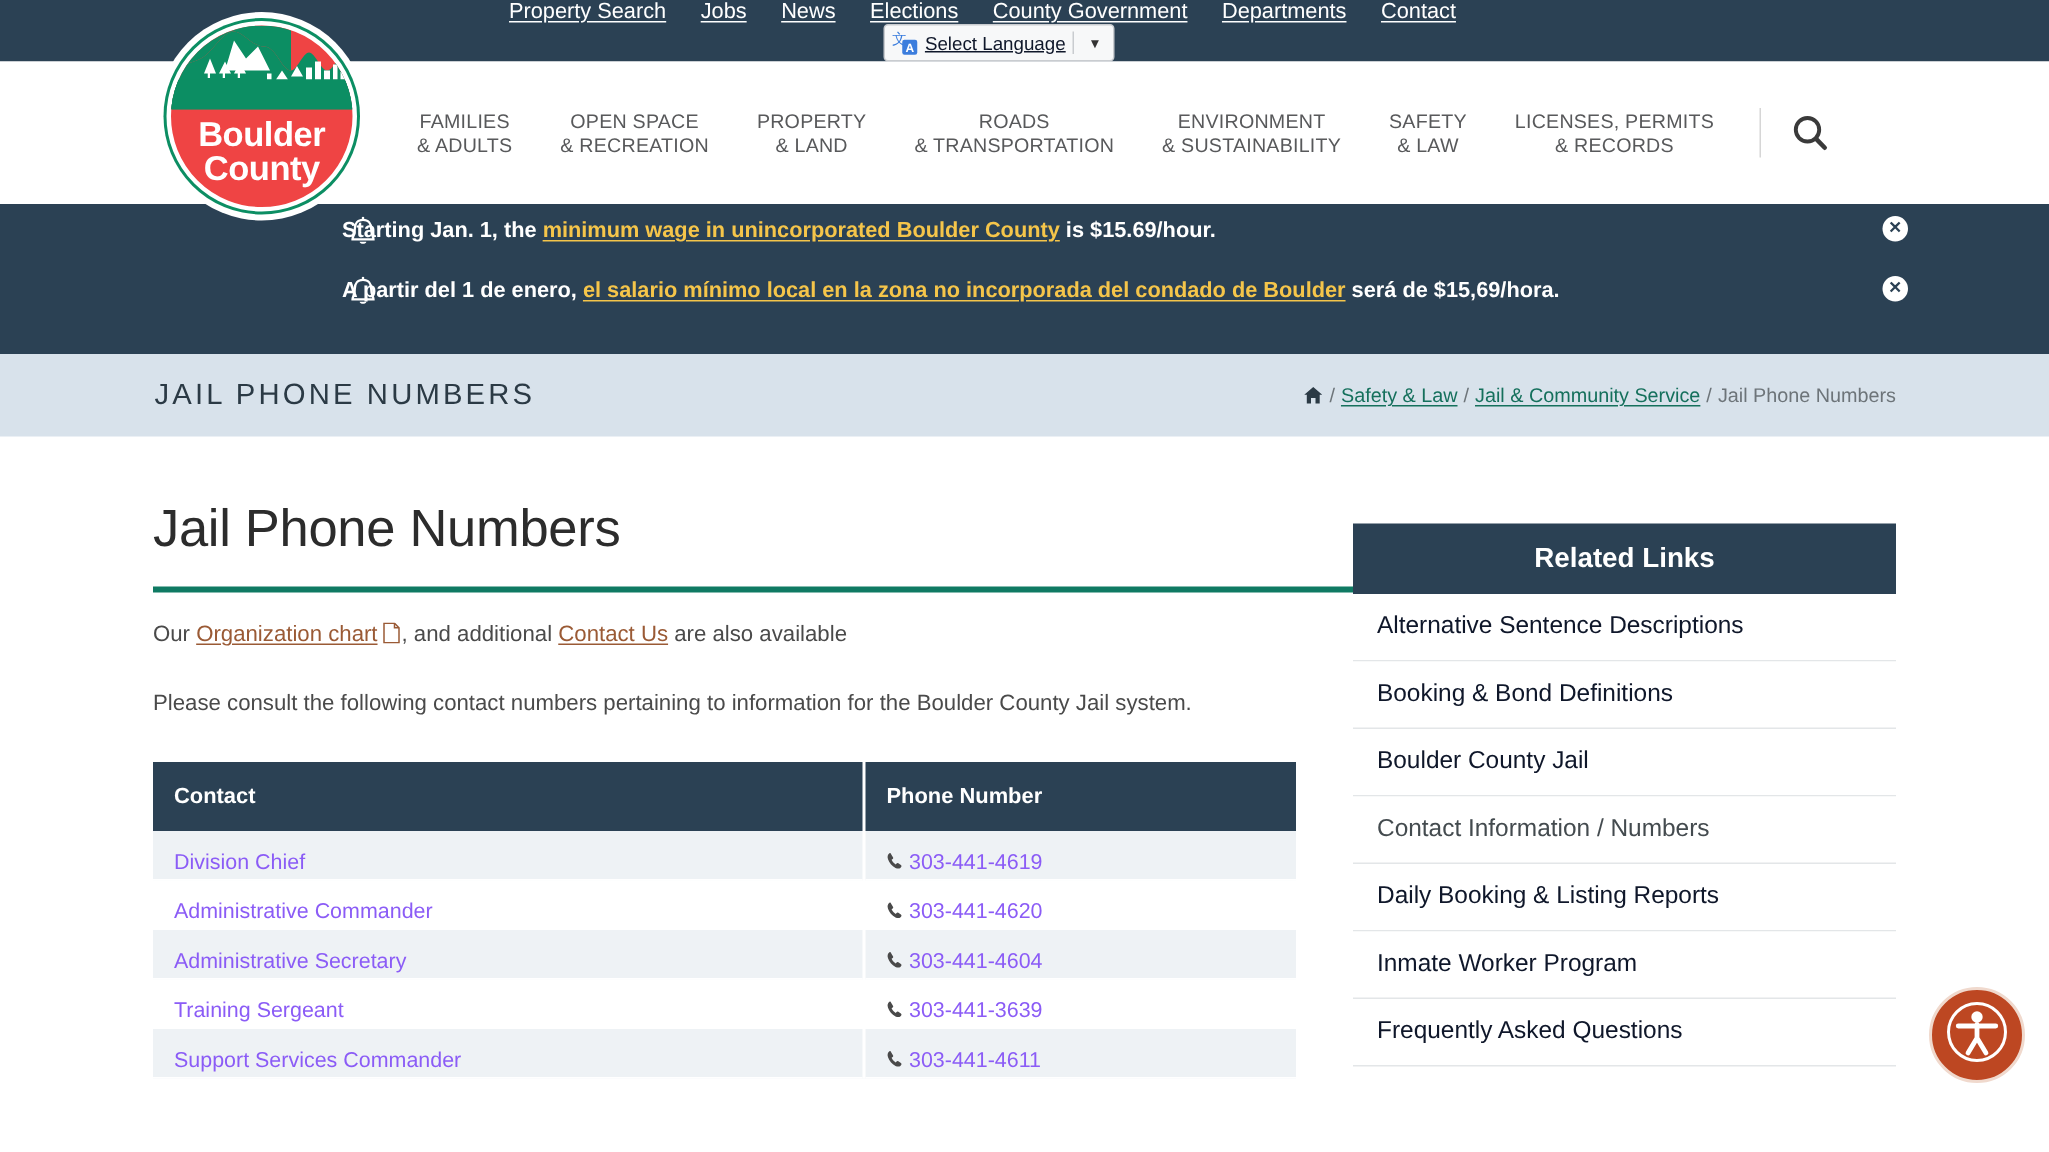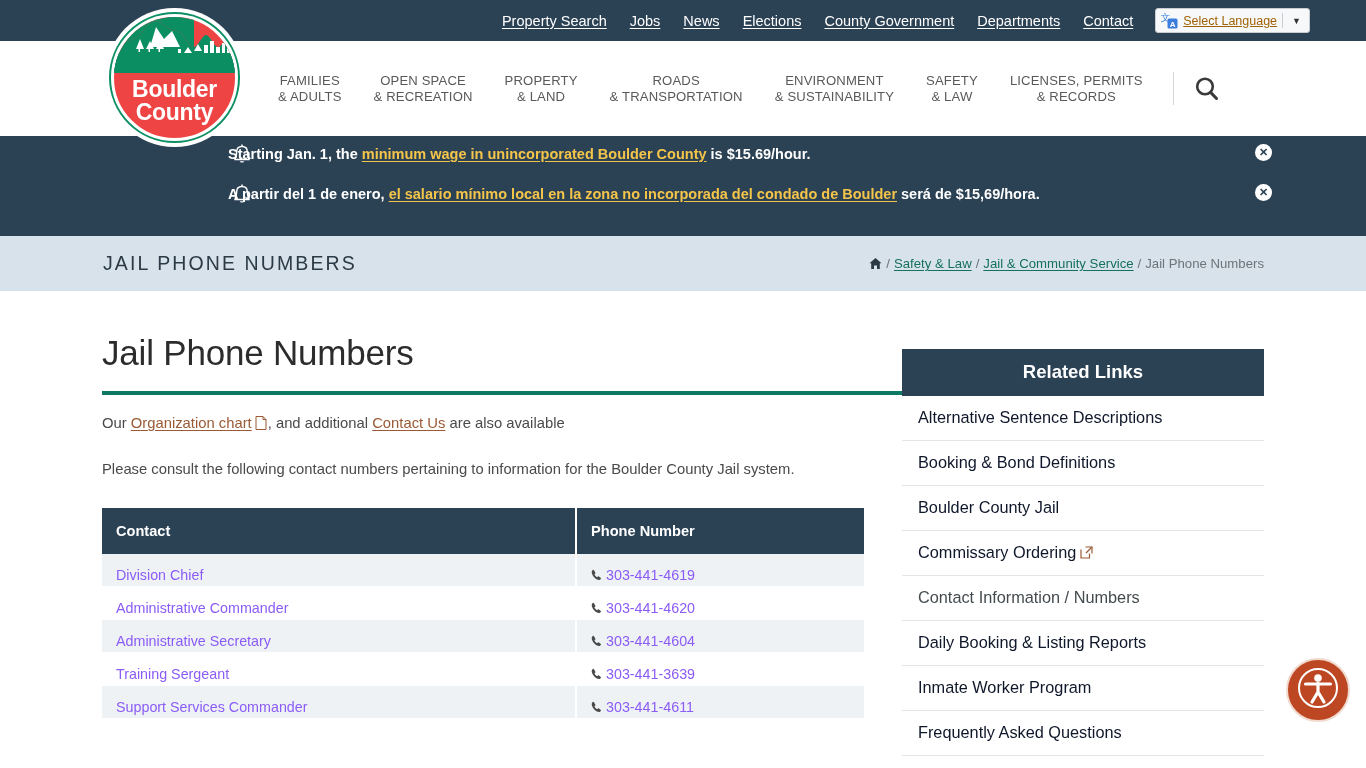--- a/index.html
+++ b/index.html
@@ -14,20 +14,21 @@
   
   .utility-bar {
     height: 41px;
     background: #2b4154;
     display: flex;
     align-items: center;
     justify-content: flex-end;
     padding-right: 56px;
     position: relative;
     z-index: 2;
+    flex-direction: column;
   }
   .utility-links { display: flex; align-items: center; gap: 23px; }
   .utility-link {
     color: #ffffff;
     font-size: 14.5px;
     text-decoration: underline;
     text-underline-offset: 2px;
     cursor: pointer;
     white-space: nowrap;
   }
@@ -39,21 +40,21 @@
     height: 25px;
     display: flex;
     align-items: center;
     padding: 0 4px 0 5px;
     gap: 5px;
     cursor: pointer;
   }
   .translate-icon { width: 17px; height: 17px; position: relative; display:block; }
   .translate-label {
     font-size: 12.5px;
-    color: #a16207;
+    color: #0f172a;
     text-decoration: underline;
     text-underline-offset: 1px;
     white-space: nowrap;
   }
   .translate-sep { width: 1px; height: 15px; background: #c9ccd0; }
   .translate-caret {
     font-size: 9px; color: #333; padding: 0 4px;
   }
 
   
@@ -505,25 +506,20 @@
       </tbody>
     </table>
   </div>
 
   <div class="side-col">
     <div class="related-box">
       <div class="related-head">Related Links</div>
       <div class="related-item">Alternative Sentence Descriptions</div>
       <div class="related-item">Booking &amp; Bond Definitions</div>
       <div class="related-item">Boulder County Jail</div>
-      <div class="related-item"><span>Commissary Ordering</span><span class="ext-icon"><svg viewBox="0 0 13 13" width="13" height="13">
-              <path d="M1 3.5 L1 12 L9.5 12 L9.5 7.5" fill="none" stroke="#9a5a35" stroke-width="1.2"></path>
-              <path d="M5.5 1 L12 1 L12 7.5" fill="none" stroke="#9a5a35" stroke-width="1.2"></path>
-              <line x1="12" y1="1" x2="6" y2="7" stroke="#9a5a35" stroke-width="1.2"></line>
-            </svg></span></div>
       <div class="related-item current">Contact Information / Numbers</div>
       <div class="related-item">Daily Booking &amp; Listing Reports</div>
       <div class="related-item">Inmate Worker Program</div>
       <div class="related-item">Frequently Asked Questions</div>
     </div>
   </div>
 
 </div>
 
 <div class="a11y-fab">

